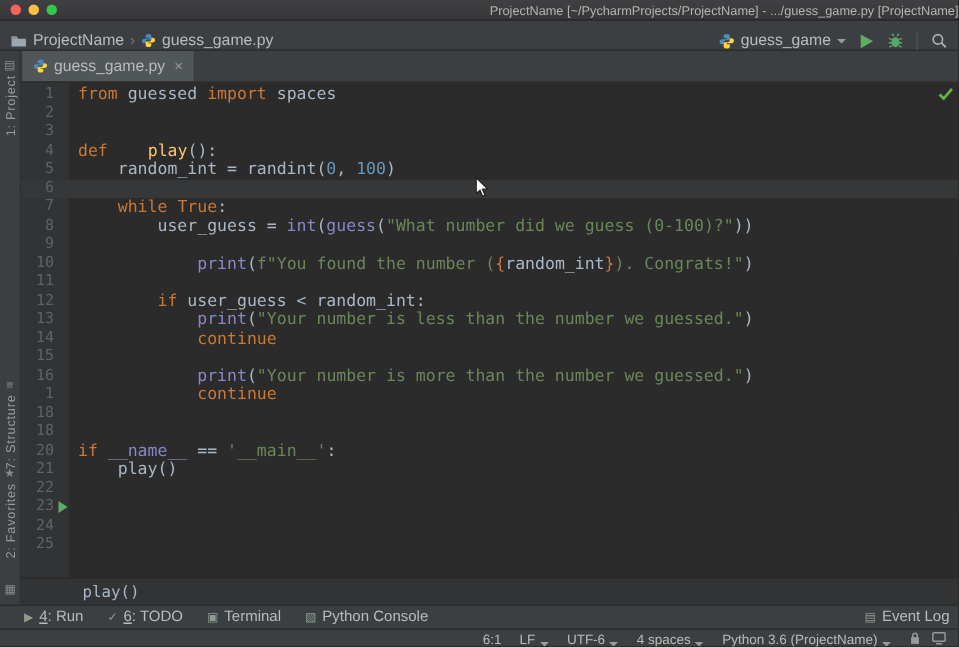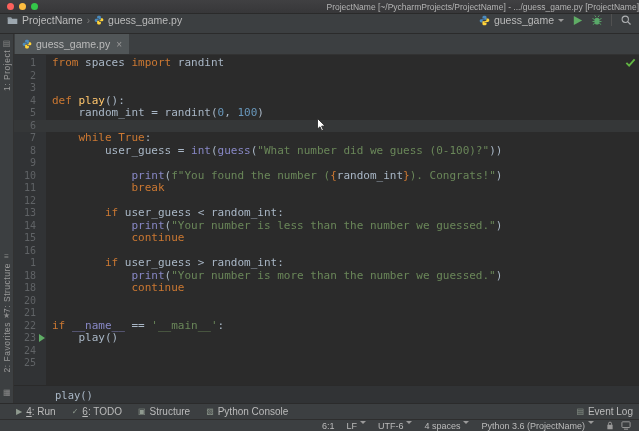--- a/index.html
+++ b/index.html
@@ -7,21 +7,21 @@
   .window { width:639px; height:431px; display:flex; flex-direction:column; background:#2B2B2B; overflow:hidden; position:relative; }
 
   
   .titlebar { height:14px; background:linear-gradient(#404042,#373739); display:flex; align-items:center; position:relative; flex:0 0 auto; border-bottom:1px solid #2a2a2a; }
   .traffic { display:flex; gap:5px; margin-left:7px; z-index:2; }
   .light { width:7px; height:7px; border-radius:50%; }
   .light.r { background:#FC615C; } .light.y { background:#FDBD40; } .light.g { background:#34C749; }
   .title-text { position:absolute; left:0; right:0; text-align:right; font-size:8.5px; color:#b4b4b4; white-space:nowrap; overflow:hidden; }
 
   
-  .navbar { height:20px; background:#3C3F41; border-bottom:1px solid #2b2b2b; display:flex; align-items:flex-start; padding:0 7px; font-size:10.5px; color:#bbbbbb; flex:0 0 auto; }
+  .navbar { height:20px; background:#3C3F41; border-bottom:1px solid #2b2b2b; display:flex; align-items:flex-end; padding:0 7px; font-size:10.5px; color:#bbbbbb; flex:0 0 auto; }
   .nav-left { display:flex; align-items:center; gap:4px; min-width:0; }
   .nav-sep { color:#787878; font-size:10px; }
   .nav-right { margin-left:auto; display:flex; align-items:center; gap:8px; }
   .runcfg { display:flex; align-items:center; gap:4px; }
   .dcaret { width:0; height:0; border-left:3px solid transparent; border-right:3px solid transparent; border-top:3px solid #9a9a9a; display:inline-block; }
   .vsep { width:1px; height:12px; background:#515151; }
   svg { display:block; }
 
   
   .main { flex:1 1 auto; display:flex; min-height:0; }
@@ -41,40 +41,40 @@
 
   
   .editor { flex:1 1 auto; position:relative; background:#2B2B2B; display:flex; overflow:hidden; font-family:"DejaVu Sans Mono", monospace; font-size:11px; line-height:12.5px; }
   .gutter { width:32px; background:#313335; padding-top:2px; color:#606366; text-align:right; font-size:10px; flex:0 0 auto; }
   .ln { height:12.5px; position:relative; padding-right:10px; }
   .ln.hlg { background:#353738; }
   .run-arrow { position:absolute; right:1px; top:2.2px; width:0; height:0; border-left:6px solid #5FAD65; border-top:4px solid transparent; border-bottom:4px solid transparent; }
   .code { flex:1 1 auto; padding-top:2px; position:relative; min-width:0; }
   .cl { height:12.5px; white-space:pre; padding-left:6px; }
   .cl.hl { background:#353738; }
-  .tok-kw { color:#CC7832; } .tok-fn { color:#FFC66D; } .tok-bi { color:#8888C6; }
+  .tok-kw { color:#CC7832; } .tok-fn { color:#FFC66D;margin-left:20px; } .tok-bi { color:#8888C6; }
   .tok-st { color:#6A8759; } .tok-nu { color:#6897BB; } .tok-br { color:#CC7832; } .tok-t { color:#A9B7C6; }
   .check { position:absolute; top:2px; right:3px; }
   .mouse-cursor { position:absolute; left:303px; top:63px; z-index:5; }
 
   
   .crumbs { height:18px; background:#313335; border-top:1px solid #2a2a2a; display:flex; align-items:center; padding-left:41px; font-family:"DejaVu Sans Mono", monospace; font-size:10.5px; color:#A9B7C6; flex:0 0 auto; }
 
   
   .toolbar { height:16px; background:#3C3F41; border-top:1px solid #2b2b2b; display:flex; align-items:center; font-size:10px; color:#bbbbbb; padding:0 6px; flex:0 0 auto; }
   .tb-left { display:flex; align-items:center; gap:16px; margin-left:10px; }
   .tb-item { display:flex; align-items:center; gap:4px; cursor:default; }
   .tb-ic { font-size:8px; color:#8f9a8f; line-height:8px; }
   .u { text-decoration:underline; }
   .tb-right { margin-left:auto; display:flex; align-items:center; gap:4px; }
 
   
   .statusbar { height:12px; background:#3C3F41; border-top:1px solid #2e2e2e; display:flex; align-items:center; font-size:9px; color:#bbbbbb; padding:0 8px; flex:0 0 auto; }
   .sb-group { margin-left:auto; display:flex; align-items:center; gap:12px; }
-  .sb-item { display:flex; align-items:flex-start; gap:3px; white-space:nowrap; }
+  .sb-item { display:flex; align-items:flex-end; gap:3px; white-space:nowrap; }
   .sb-icons { display:flex; align-items:center; gap:7px; margin-left:12px; }
 </style>
 </head>
 <body>
 
 <div class="window">
 
   <div class="titlebar">
     <div class="traffic">
       <span class="light r"></span>
@@ -199,37 +199,35 @@
             <div class="ln"><span>18</span></div>
             <div class="ln"><span>18</span></div>
             <div class="ln"><span>20</span></div>
             <div class="ln"><span>21</span></div>
             <div class="ln"><span>22</span></div>
             <div class="ln"><span>23</span><span class="run-arrow"></span></div>
             <div class="ln"><span>24</span></div>
             <div class="ln"><span>25</span></div>
           </div>
         <div class="code">
-            <div class="cl"><span class="tok-kw">from</span><span class="tok-t"> spaces </span><span class="tok-kw">import</span><span class="tok-t"> randint</span></div>
+            <div class="cl"><span class="tok-kw">from</span><span class="tok-t"> guessed </span><span class="tok-kw">import</span><span class="tok-t"> spaces</span></div>
             <div class="cl"></div>
             <div class="cl"></div>
             <div class="cl"><span class="tok-kw">def</span><span class="tok-t"> </span><span class="tok-fn">play</span><span class="tok-t">():</span></div>
             <div class="cl"><span class="tok-t">    random_int = randint(</span><span class="tok-nu">0</span><span class="tok-t">, </span><span class="tok-nu">100</span><span class="tok-t">)</span></div>
             <div class="cl hl"></div>
             <div class="cl"><span class="tok-t">    </span><span class="tok-kw">while</span><span class="tok-t"> </span><span class="tok-kw">True</span><span class="tok-t">:</span></div>
             <div class="cl"><span class="tok-t">        user_guess = </span><span class="tok-bi">int</span><span class="tok-t">(</span><span class="tok-bi">guess</span><span class="tok-t">(</span><span class="tok-st">"What number did we guess (0-100)?"</span><span class="tok-t">))</span></div>
             <div class="cl"></div>
             <div class="cl"><span class="tok-t">            </span><span class="tok-bi">print</span><span class="tok-t">(</span><span class="tok-st">f"You found the number (</span><span class="tok-br">{</span><span class="tok-t">random_int</span><span class="tok-br">}</span><span class="tok-st">). Congrats!"</span><span class="tok-t">)</span></div>
-            <div class="cl"><span class="tok-t">            </span><span class="tok-kw">break</span></div>
             <div class="cl"></div>
             <div class="cl"><span class="tok-t">        </span><span class="tok-kw">if</span><span class="tok-t"> user_guess &lt; random_int:</span></div>
             <div class="cl"><span class="tok-t">            </span><span class="tok-bi">print</span><span class="tok-t">(</span><span class="tok-st">"Your number is less than the number we guessed."</span><span class="tok-t">)</span></div>
             <div class="cl"><span class="tok-t">            </span><span class="tok-kw">continue</span></div>
             <div class="cl"></div>
-            <div class="cl"><span class="tok-t">        </span><span class="tok-kw">if</span><span class="tok-t"> user_guess &gt; random_int:</span></div>
             <div class="cl"><span class="tok-t">            </span><span class="tok-bi">print</span><span class="tok-t">(</span><span class="tok-st">"Your number is more than the number we guessed."</span><span class="tok-t">)</span></div>
             <div class="cl"><span class="tok-t">            </span><span class="tok-kw">continue</span></div>
             <div class="cl"></div>
             <div class="cl"></div>
             <div class="cl"><span class="tok-kw">if</span><span class="tok-t"> </span><span class="tok-bi">__name__</span><span class="tok-t"> == </span><span class="tok-st">'__main__'</span><span class="tok-t">:</span></div>
             <div class="cl"><span class="tok-t">    play()</span></div>
             <div class="cl"></div>
           </div>
         <span class="check">
           <svg width="11" height="11" viewBox="0 0 12 12">
@@ -255,21 +253,21 @@
         <div class="tb-item">
           <span class="tb-ic">▶</span>
           <span><span class="u">4</span>: Run</span>
         </div>
         <div class="tb-item">
           <span class="tb-ic">✓</span>
           <span><span class="u">6</span>: TODO</span>
         </div>
         <div class="tb-item">
           <span class="tb-ic">▣</span>
-          <span>Structure</span>
+          <span>Terminal</span>
         </div>
         <div class="tb-item">
           <span class="tb-ic">▧</span>
           <span>Python Console</span>
         </div>
       </div>
     <div class="tb-right">
         <div class="tb-item">
           <span class="tb-ic">▤</span>
           <span>Event Log</span>

